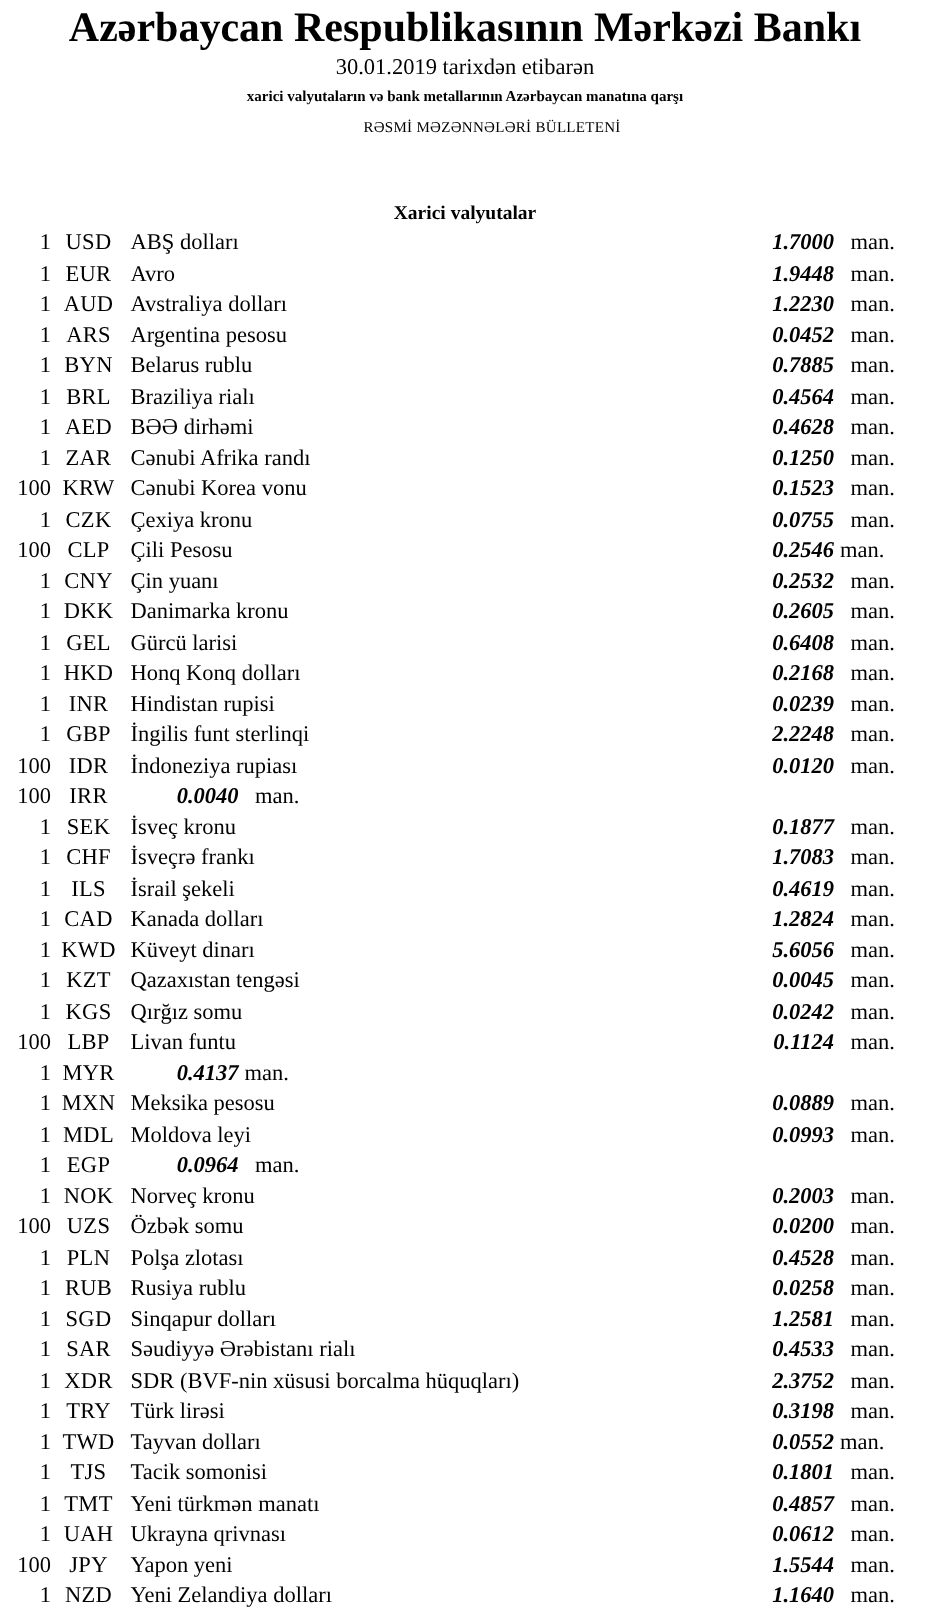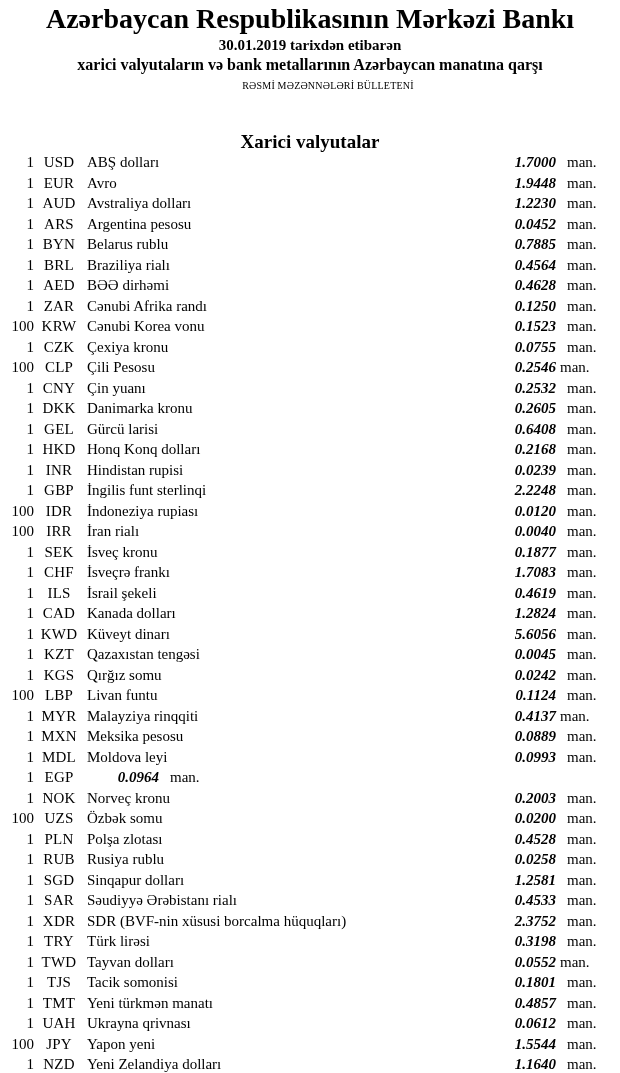--- a/index.html
+++ b/index.html
@@ -7,24 +7,24 @@
   body {
     width: 620px;
     height: 1073px;
     margin: 0 auto;
     color: #000000;
     font-family: "Liberation Serif", "DejaVu Serif", serif;
     overflow: hidden;
   }
   .header { text-align: center; padding-top: 6px; }
   .bank-name   { font-size: 28px; font-weight: bold; line-height: 26px; }
-  .date-line   { font-size: 15px; font-weight: bold; line-height: 19px; margin-top: 4px; }
-  .subtitle    { font-size: 16px; font-weight: bold; line-height: 20px; }
+  .date-line   { font-size: 15px; font-weight: normal; line-height: 19px; margin-top: 4px; }
+  .subtitle    { font-size: 10px; font-weight: bold; line-height: 20px; }
   .bulletin-title { font-size: 10px; font-weight: normal; line-height: 22px; letter-spacing: 0.2px; padding-left: 36px; }
-  .section-title  { font-size: 19px; font-weight: bold; text-align: center; line-height: 20px; margin-top: 35px; }
+  .section-title  { font-size: 13px; font-weight: bold; text-align: center; line-height: 20px; margin-top: 35px; }
 
   .rates-table { margin-top: 0; }
   .row {
     display: flex;
     height: 20.5px;
     align-items: baseline;
     font-size: 15px;
     line-height: 20.5px;
     white-space: nowrap;
   }
@@ -171,21 +171,20 @@
     <div class="row">
       <div class="qty">100</div>
       <div class="code">IDR</div>
       <div class="name">İndoneziya rupiası</div>
       <div class="rate">0.0120</div>
       <div class="unit">man.</div>
     </div>
     <div class="row">
       <div class="qty">100</div>
       <div class="code">IRR</div>
-      <div class="name">İran rialı</div>
       <div class="rate">0.0040</div>
       <div class="unit">man.</div>
     </div>
     <div class="row">
       <div class="qty">1</div>
       <div class="code">SEK</div>
       <div class="name">İsveç kronu</div>
       <div class="rate">0.1877</div>
       <div class="unit">man.</div>
     </div>
@@ -234,21 +233,20 @@
     <div class="row">
       <div class="qty">100</div>
       <div class="code">LBP</div>
       <div class="name">Livan funtu</div>
       <div class="rate">0.1124</div>
       <div class="unit">man.</div>
     </div>
     <div class="row tight">
       <div class="qty">1</div>
       <div class="code">MYR</div>
-      <div class="name">Malayziya rinqqiti</div>
       <div class="rate">0.4137</div>
       <div class="unit">man.</div>
     </div>
     <div class="row">
       <div class="qty">1</div>
       <div class="code">MXN</div>
       <div class="name">Meksika pesosu</div>
       <div class="rate">0.0889</div>
       <div class="unit">man.</div>
     </div>

